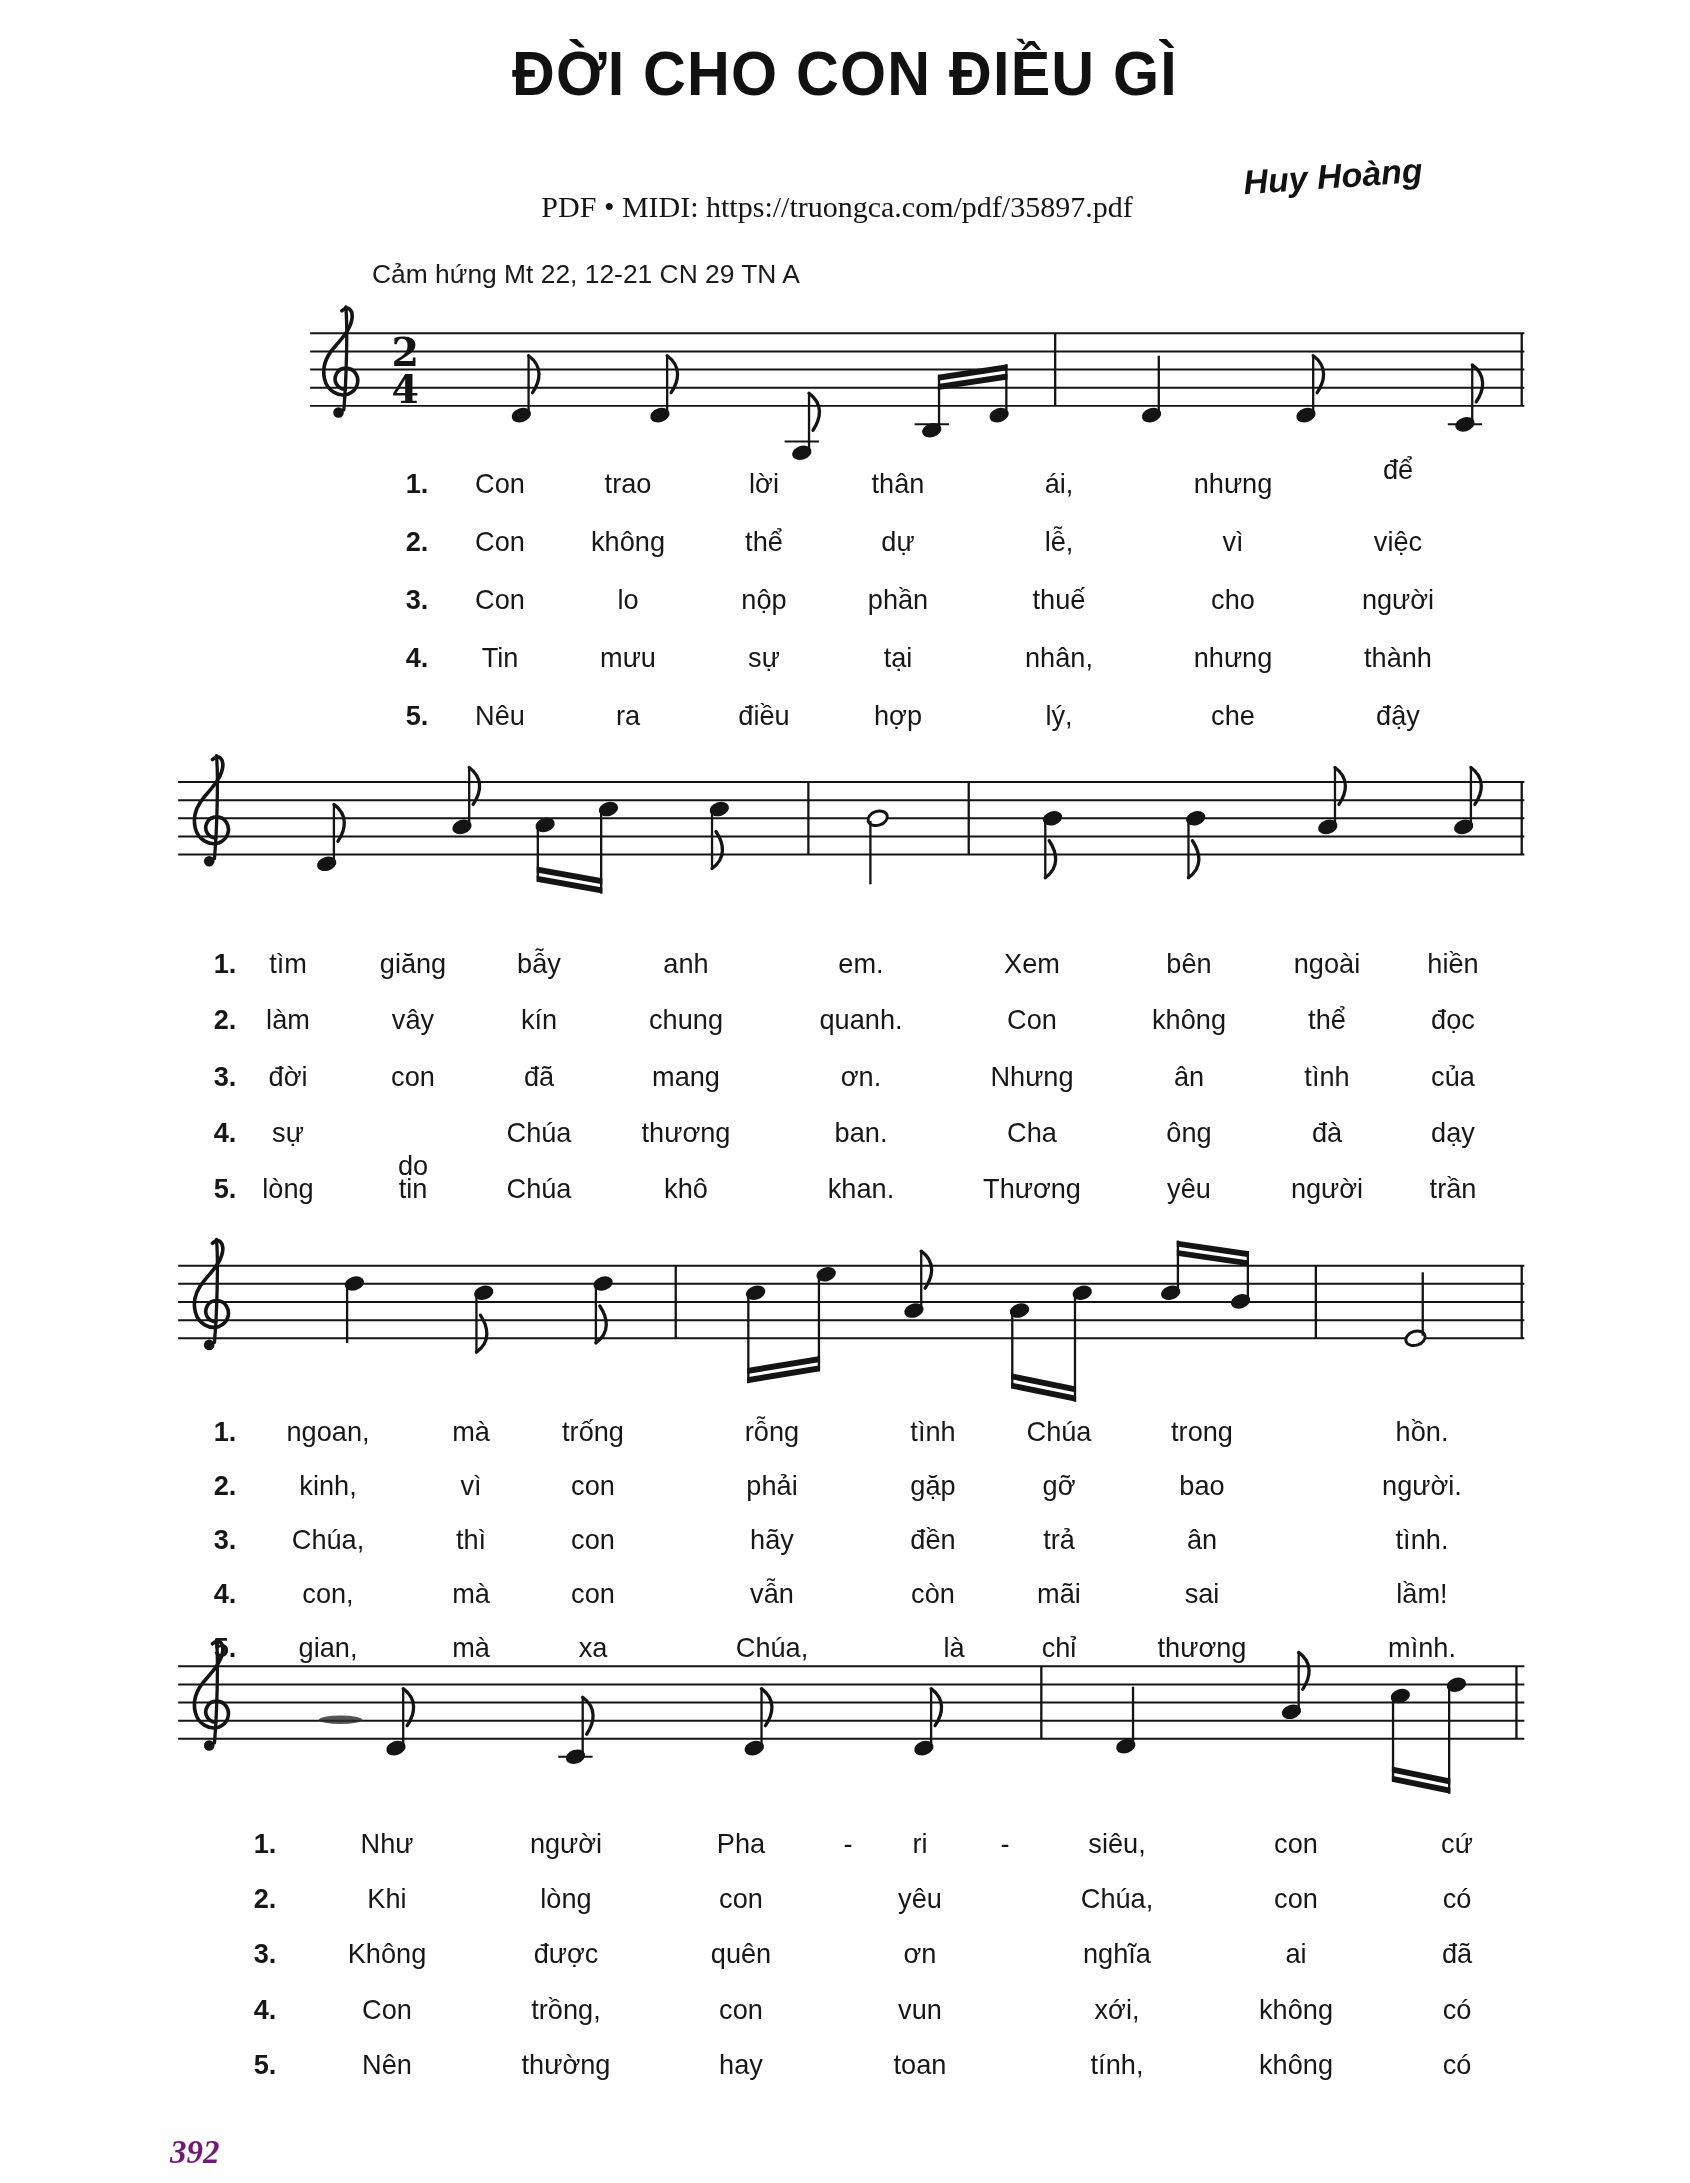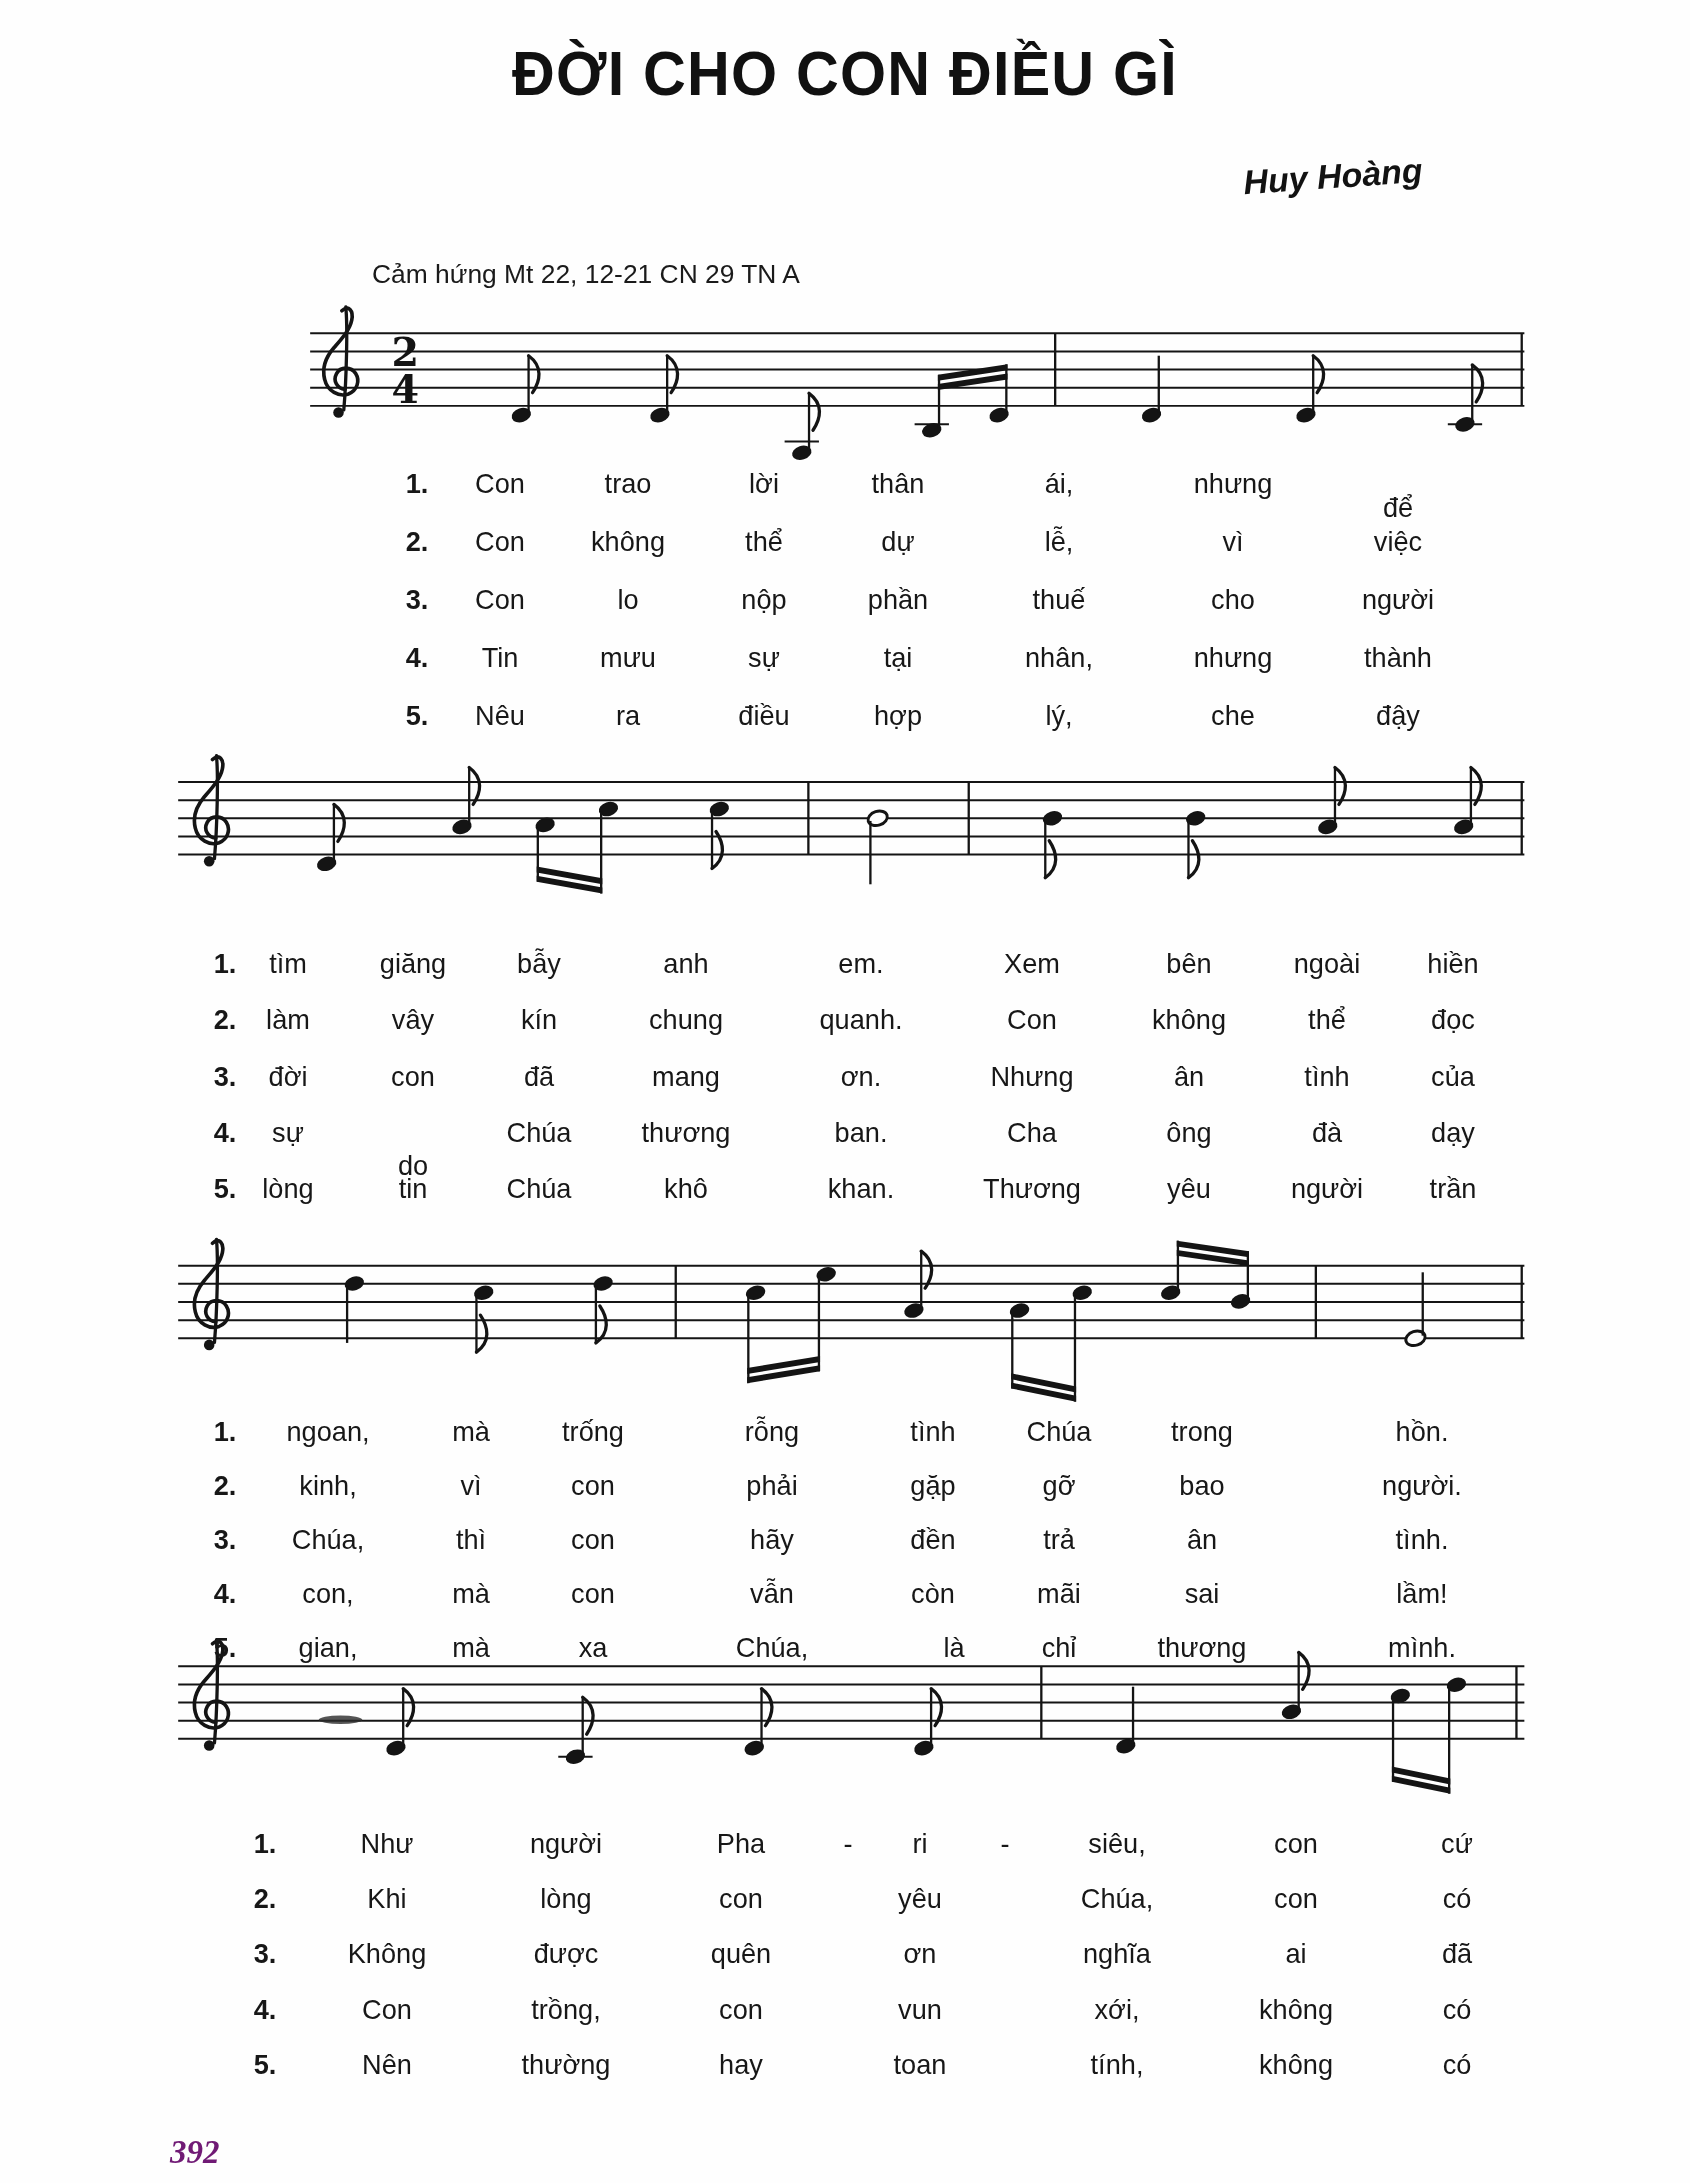--- a/index.html
+++ b/index.html
@@ -46,20 +46,21 @@
     position:absolute;left:170px;top:2134px;
     font-family:"Liberation Serif",serif;
     font-size:33px;font-weight:bold;font-style:italic;color:#701a75;
   }
 </style>
 </head>
 <body>
 
 <div id="page">
   <div class="song-title">ĐỜI CHO CON ĐIỀU GÌ</div>
+  <div class="src-line">PDF • MIDI: https://truongca.com/pdf/35897.pdf</div>
   <div class="author">Huy Hoàng</div>
   <div class="insp">Cảm hứng  Mt 22, 12-21 CN 29 TN A</div>
 
   <svg id="music-svg" viewBox="0 0 2561 3308">
       <g stroke="#141414" fill="none">
         <line x1="470" y1="505" x2="2310" y2="505" stroke-width="3"></line>
         <line x1="470" y1="532.5" x2="2310" y2="532.5" stroke-width="3"></line>
         <line x1="470" y1="560" x2="2310" y2="560" stroke-width="3"></line>
         <line x1="470" y1="587.5" x2="2310" y2="587.5" stroke-width="3"></line>
         <line x1="470" y1="615" x2="2310" y2="615" stroke-width="3"></line>
@@ -231,21 +232,21 @@
     </svg>
 
   <div id="lyrics-layer">
       <span class="lyr num" style="left: 417px; top: 470px;">1.</span>
       <span class="lyr" style="left: 500px; top: 470px;">Con</span>
       <span class="lyr" style="left: 628px; top: 470px;">trao</span>
       <span class="lyr" style="left: 764px; top: 470px;">lời</span>
       <span class="lyr" style="left: 898px; top: 470px;">thân</span>
       <span class="lyr" style="left: 1059px; top: 470px;">ái,</span>
       <span class="lyr" style="left: 1233px; top: 470px;">nhưng</span>
-      <span class="lyr" style="left: 1398px; top: 494px; text-align: right;">để</span>
+      <span class="lyr" style="left: 1398px; top: 456px; text-align: right;">để</span>
       <span class="lyr num" style="left: 417px; top: 528px;">2.</span>
       <span class="lyr" style="left: 500px; top: 528px;">Con</span>
       <span class="lyr" style="left: 628px; top: 528px;">không</span>
       <span class="lyr" style="left: 764px; top: 528px;">thể</span>
       <span class="lyr" style="left: 898px; top: 528px;">dự</span>
       <span class="lyr" style="left: 1059px; top: 528px;">lễ,</span>
       <span class="lyr" style="left: 1233px; top: 528px;">vì</span>
       <span class="lyr" style="left: 1398px; top: 528px;">việc</span>
       <span class="lyr num" style="left: 417px; top: 586px;">3.</span>
       <span class="lyr" style="left: 500px; top: 586px;">Con</span>

